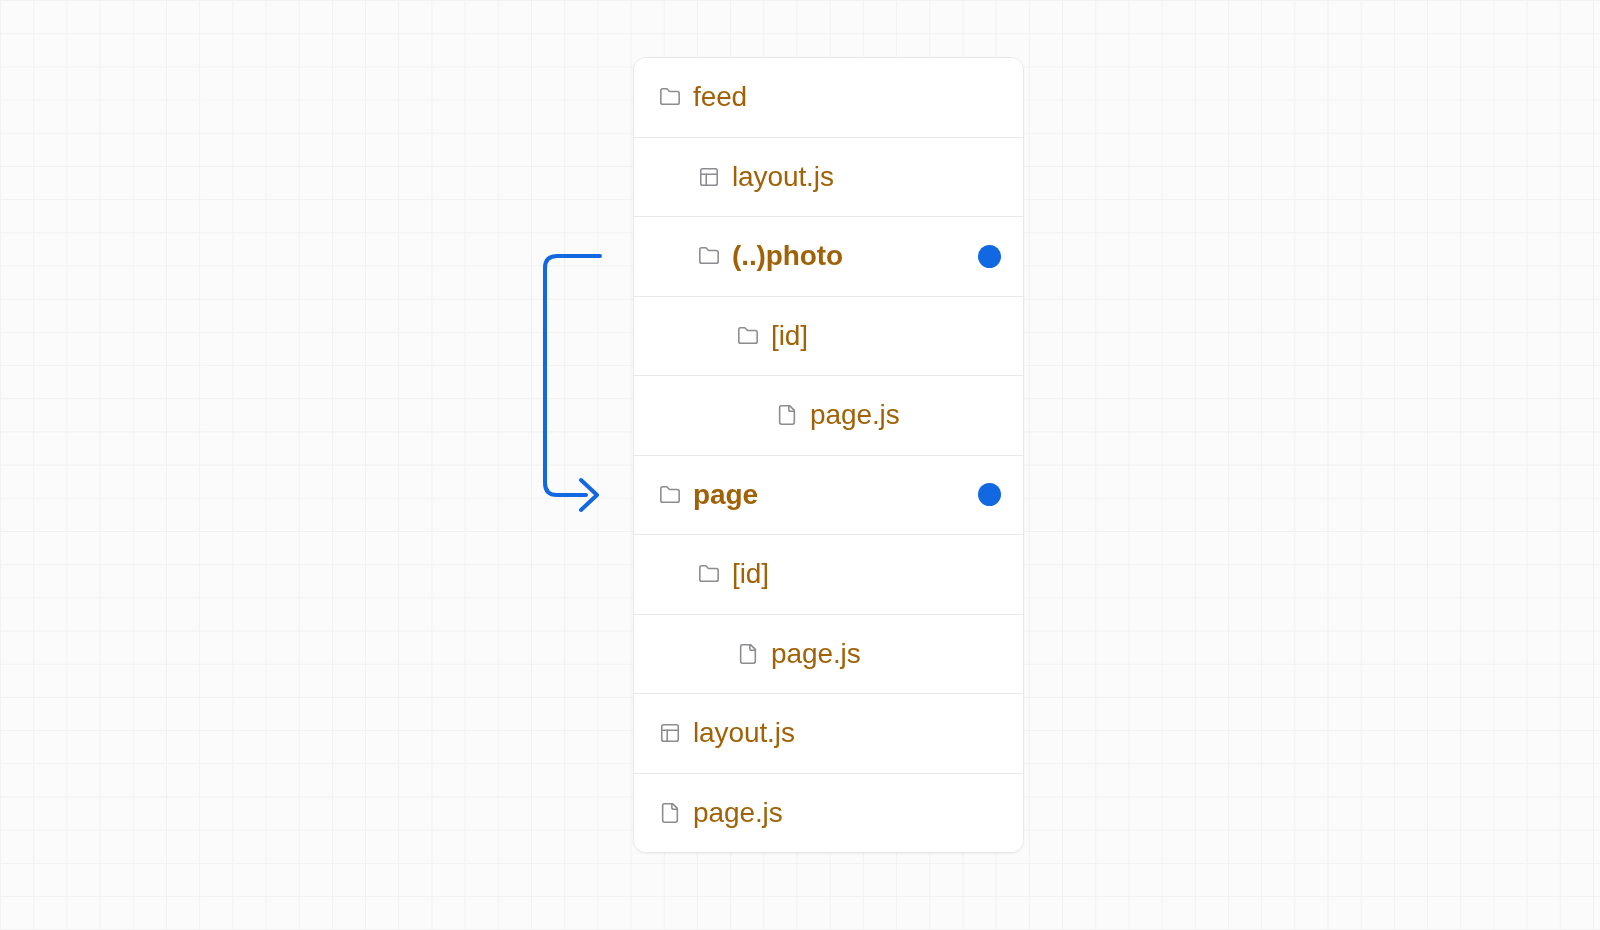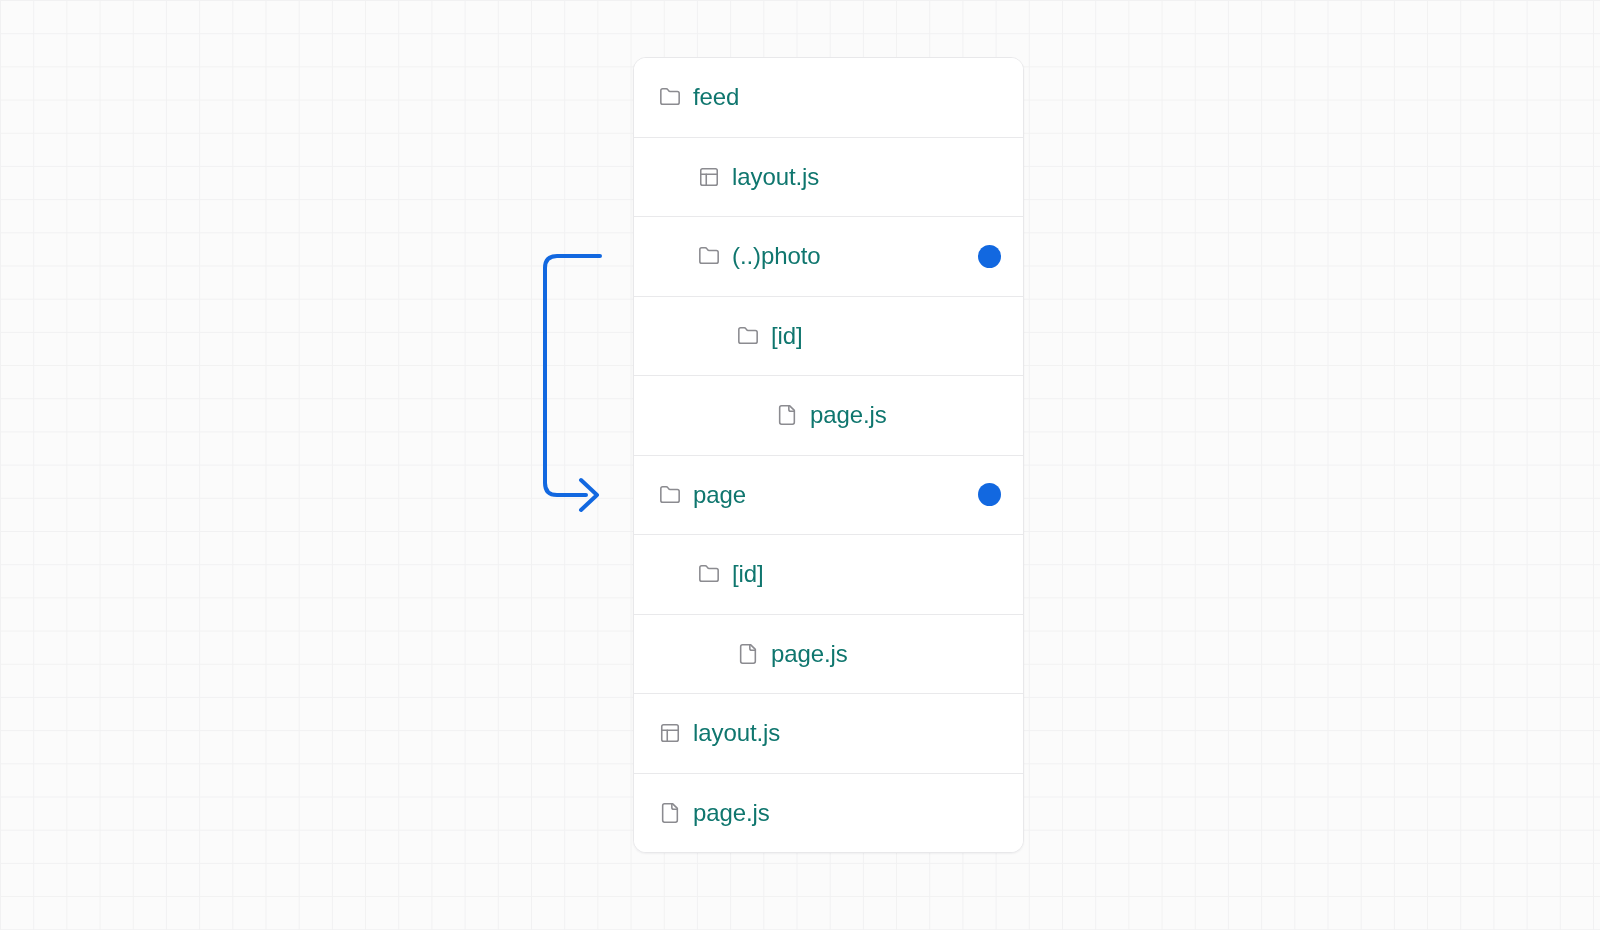--- a/index.html
+++ b/index.html
@@ -64,27 +64,27 @@
     height: 23px;
     display: flex;
     align-items: center;
     justify-content: center;
     color: #8b8b90;
   }
   .row-icon svg { display: block; width: 22px; height: 22px; }
 
   .row-label {
     margin-left: 12px;
-    font-size: 24px;
+    font-size: 28px;
     line-height: 1;
-    color: #0f766e;
+    color: #a16207;
     letter-spacing: -0.1px;
     white-space: nowrap;
   }
-  .row-label.bold { font-weight: 400; }
+  .row-label.bold { font-weight: 700; }
 
   .row-dot {
     margin-left: auto;
     flex: 0 0 auto;
     width: 23px;
     height: 23px;
     border-radius: 50%;
     background: #1268e0;
   }
 

